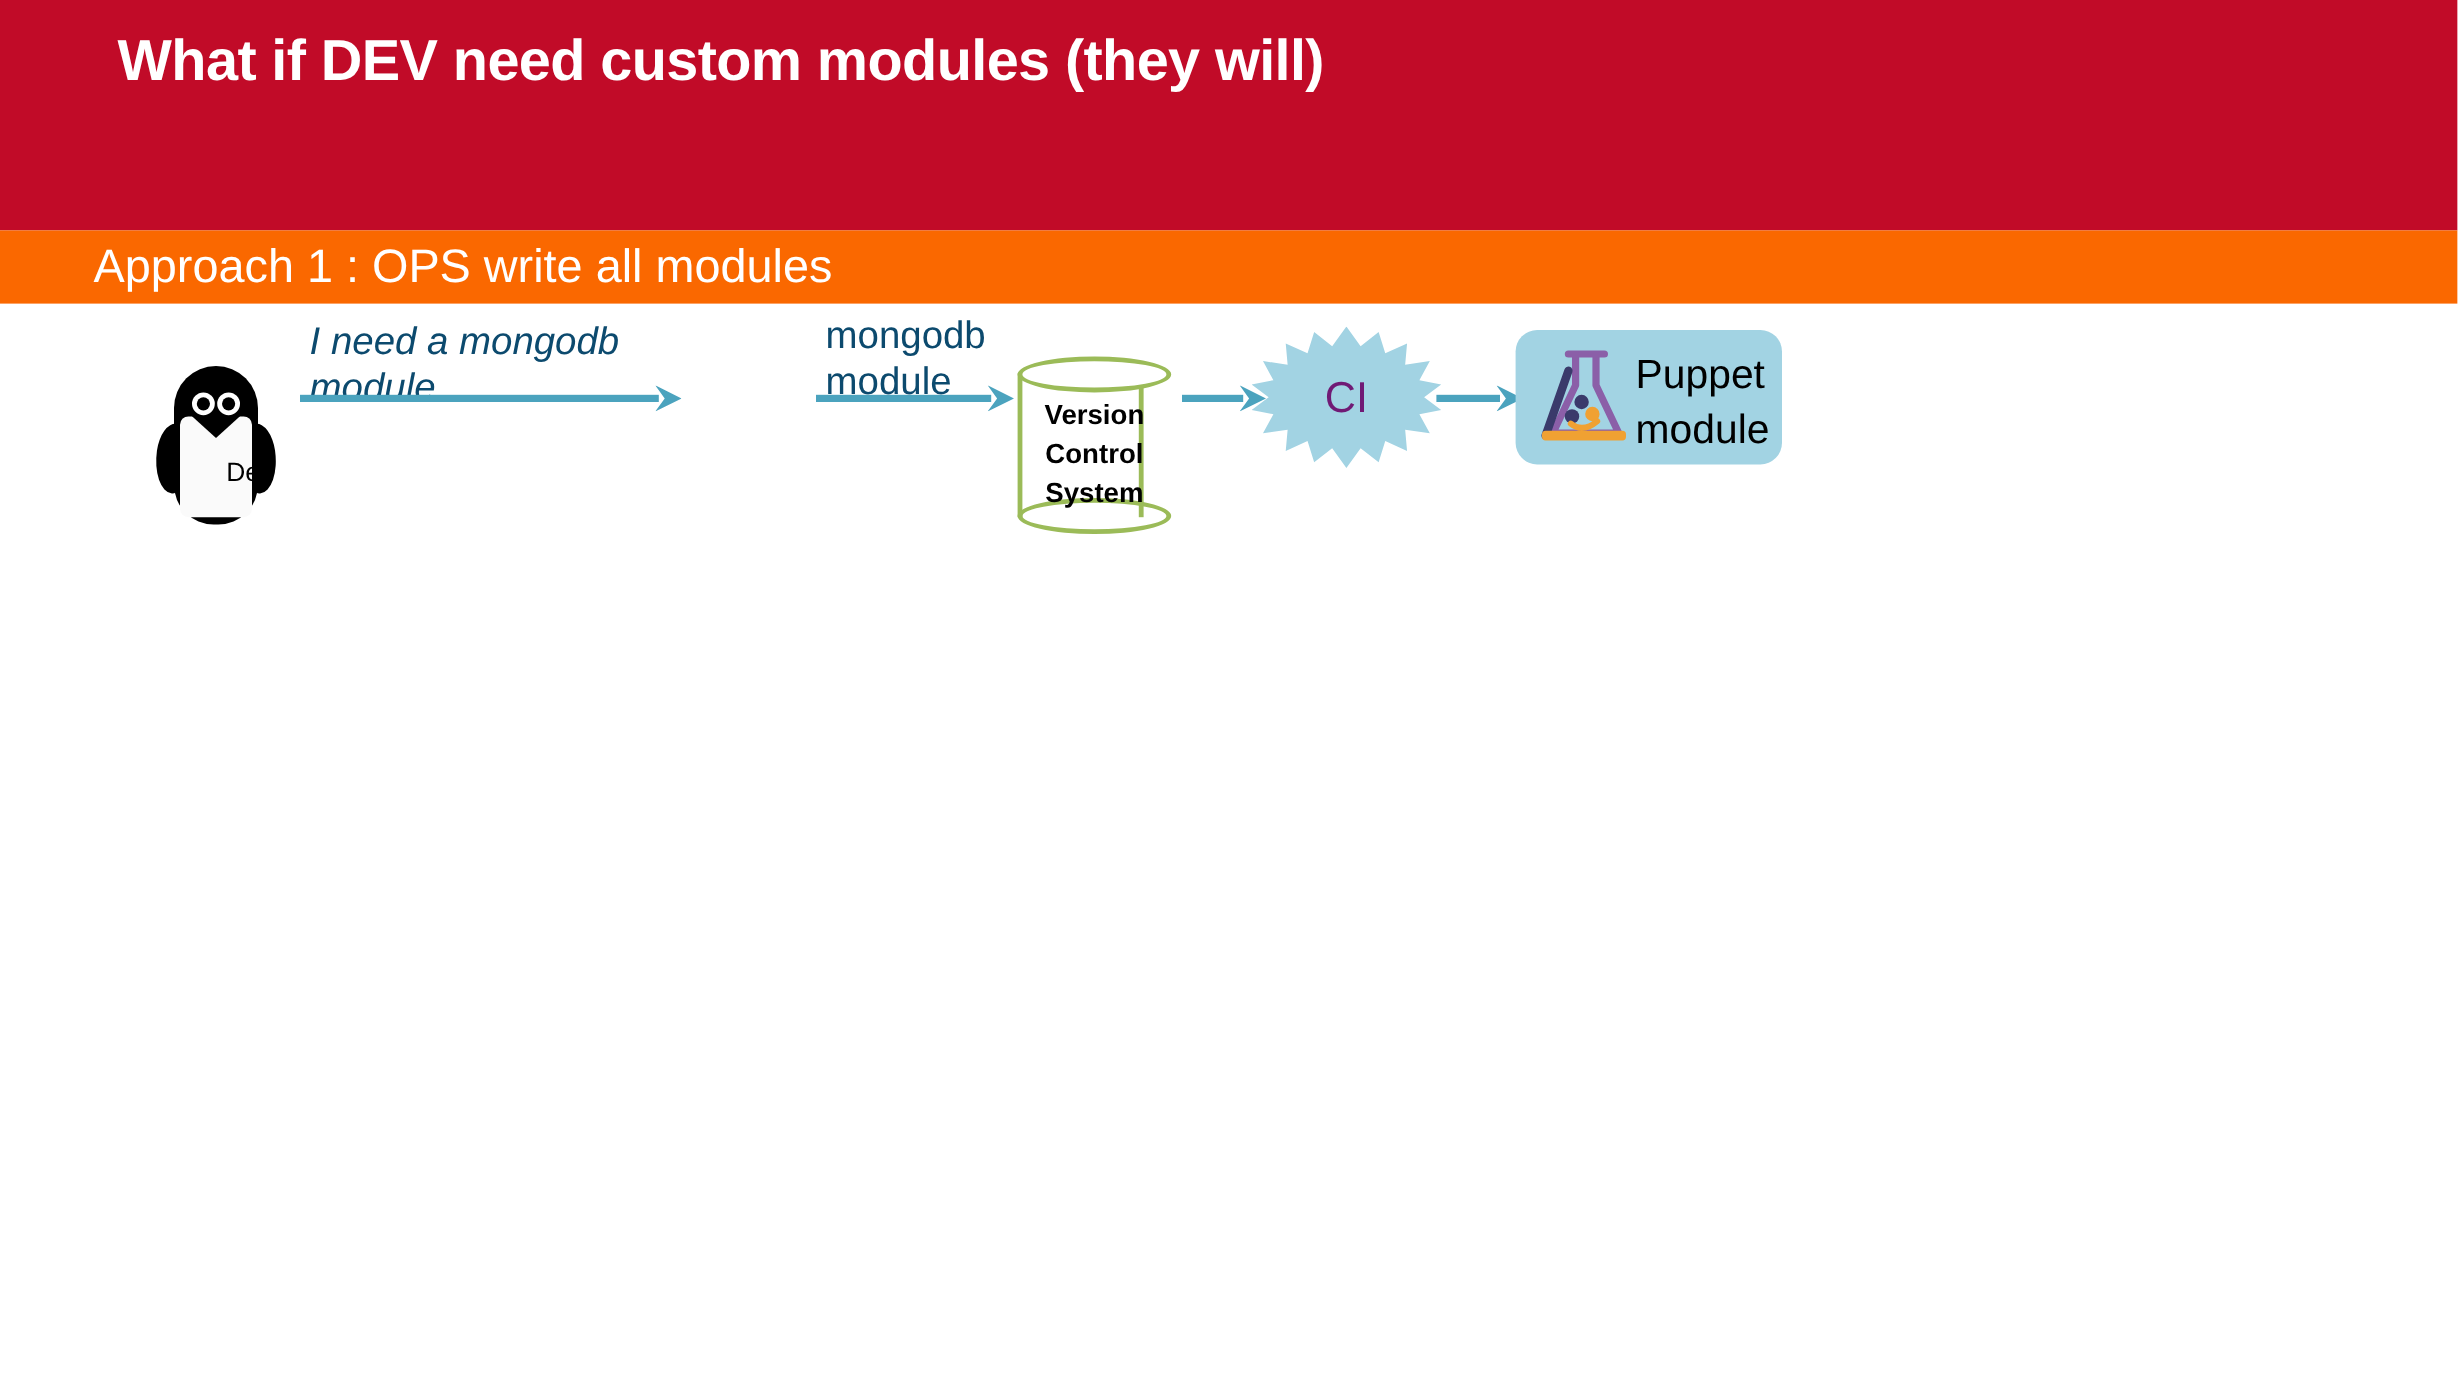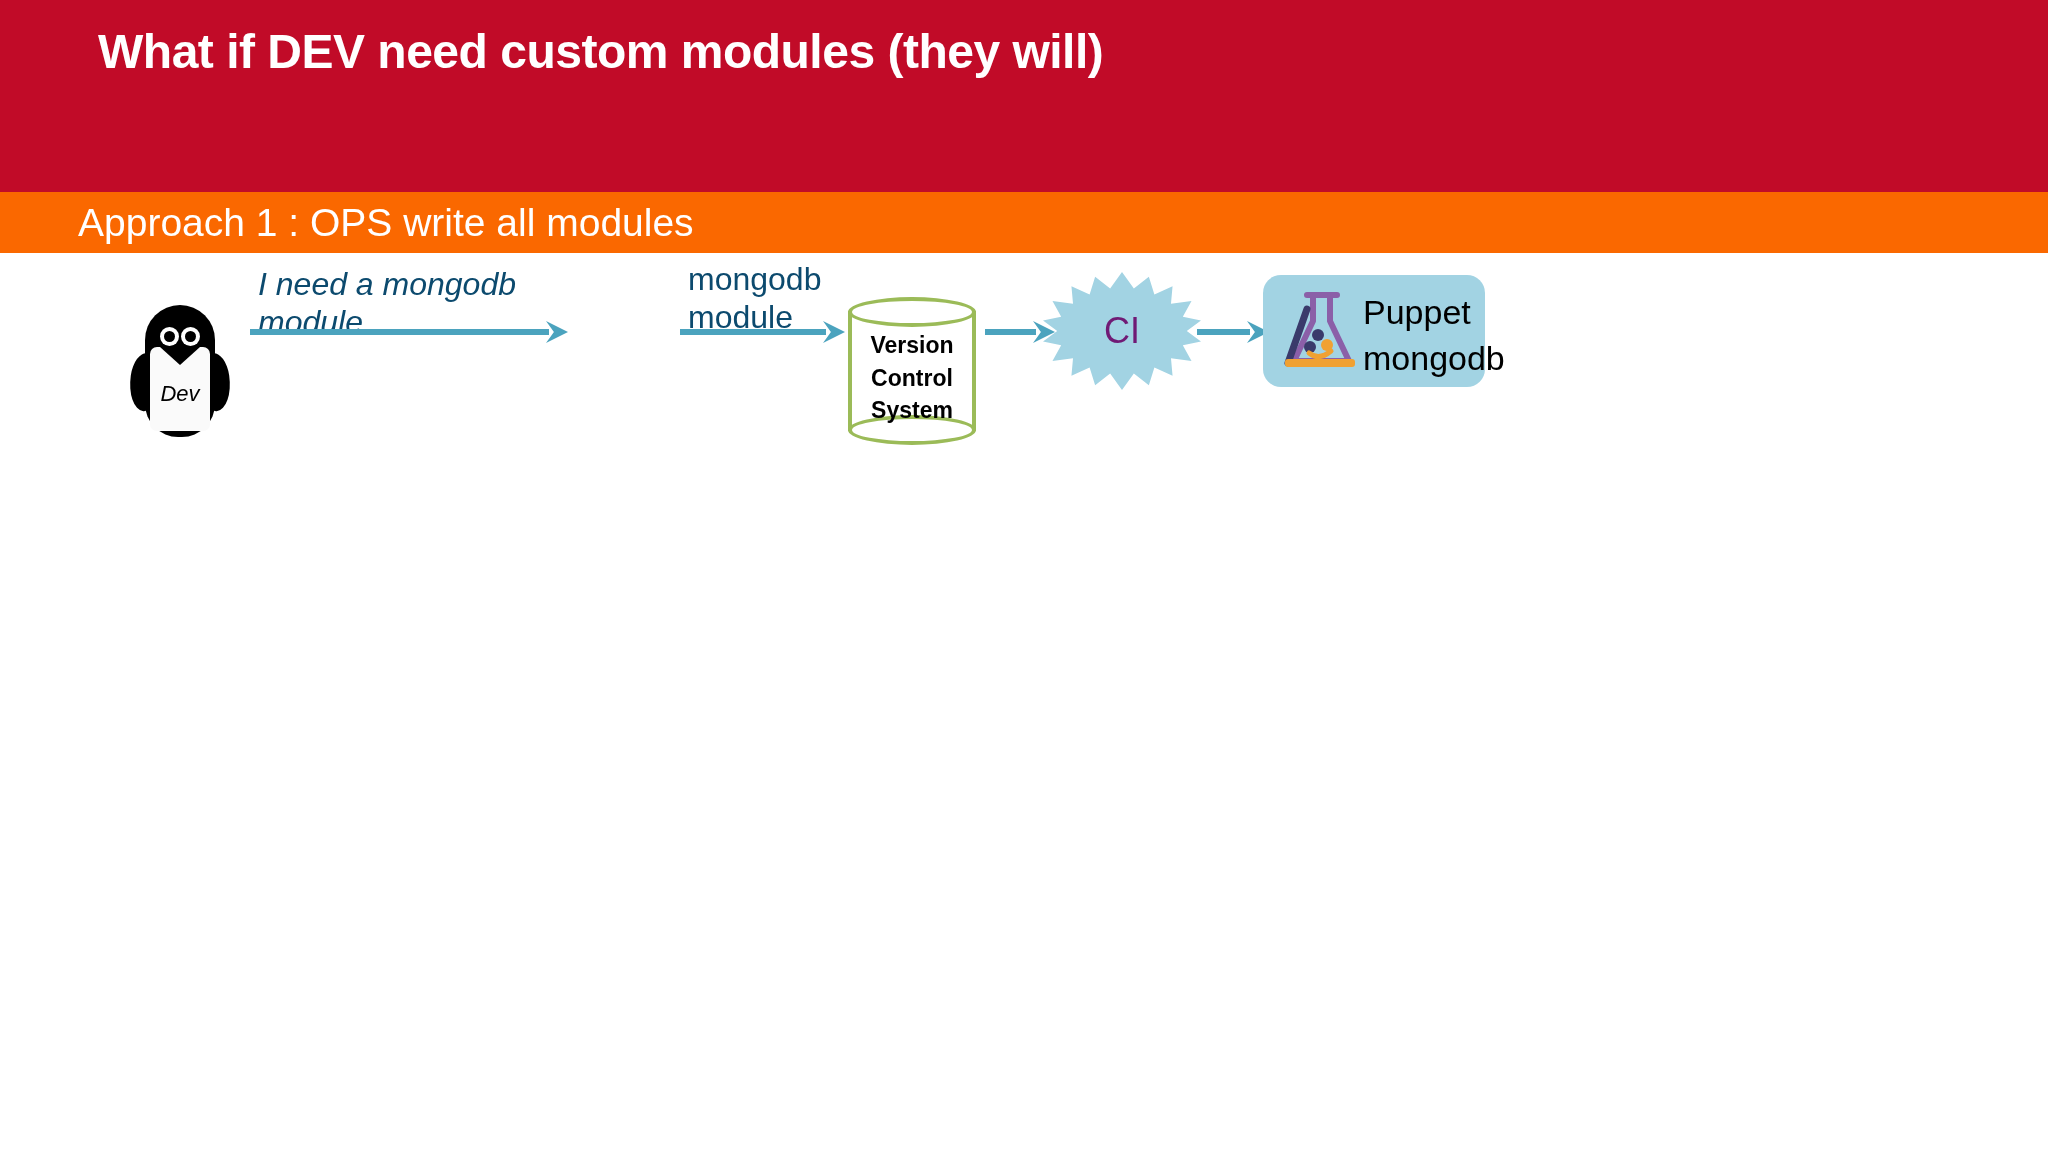--- a/index.html
+++ b/index.html
@@ -133,24 +133,24 @@
     background: #000000;
     border-radius: 50%;
   }
   .peng-label {
     position: absolute;
     left: 22px;
     top: 78px;
     width: 60px;
     text-align: center;
     font-size: 22px;
-    font-style: italic;
     color: #000000;
     z-index: 5;
     line-height: 1;
+    padding-left: 28px;
   }
 
   
   .arrow {
     position: absolute;
     height: 22px;
   }
   .arrow .shaft {
     position: absolute;
     left: 0;
@@ -175,21 +175,21 @@
     font-size: 32px;
     color: #0c4a6e;
     line-height: 1.18;
     white-space: pre-line;
   }
   .flow-label.italic { font-style: italic; }
 
   
   .cylinder {
     position: absolute;
-    width: 128px;
+    width: 105px;
     height: 148px;
   }
   .cyl-body {
     position: absolute;
     left: 0; top: 14px;
     width: 100%;
     height: 120px;
     background: #FFFFFF;
     border-left: 4px solid #9BBB58;
     border-right: 4px solid #9BBB58;
@@ -353,16 +353,16 @@
 
         <rect x="8" y="72" width="70" height="8" rx="3" fill="#F0A132"></rect>
 
         <circle cx="41" cy="48" r="6" fill="#3A3A6B"></circle>
         <circle cx="33" cy="60" r="6" fill="#3A3A6B"></circle>
         <circle cx="50" cy="58" r="6" fill="#F0A132"></circle>
         <path d="M32 66 Q42 74 54 64" fill="none" stroke="#F0A132" stroke-width="5" stroke-linecap="round"></path>
       </svg>
     </div>
     <div class="puppet-text">Puppet
-mongodb</div>
+module</div>
   </div>
 
 </div>
 
 </body></html>

